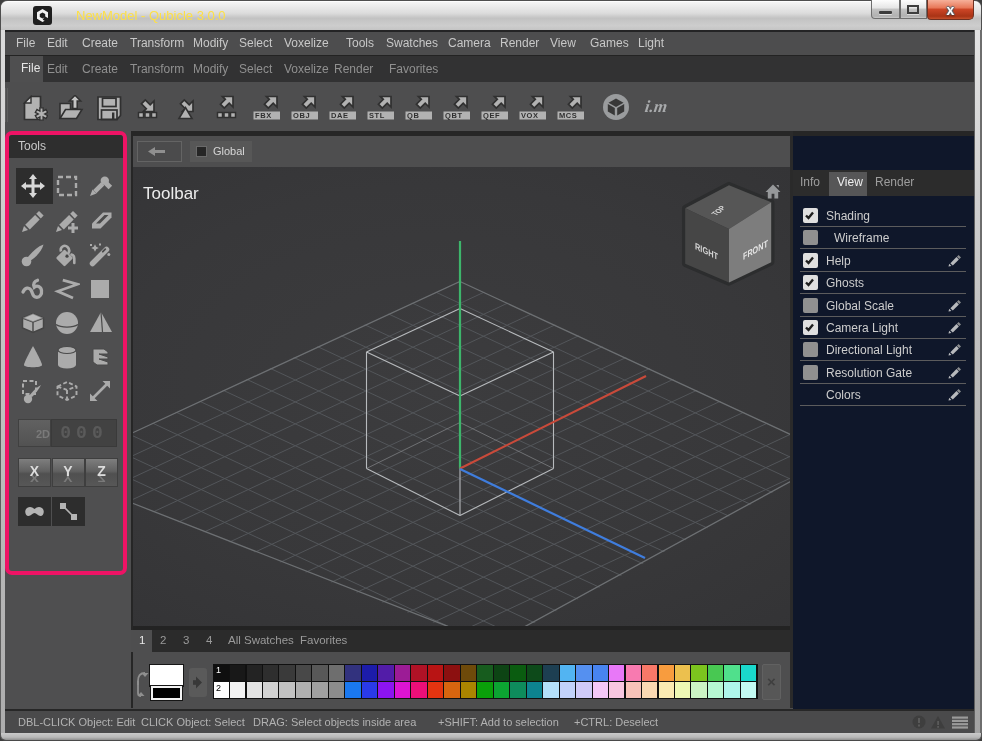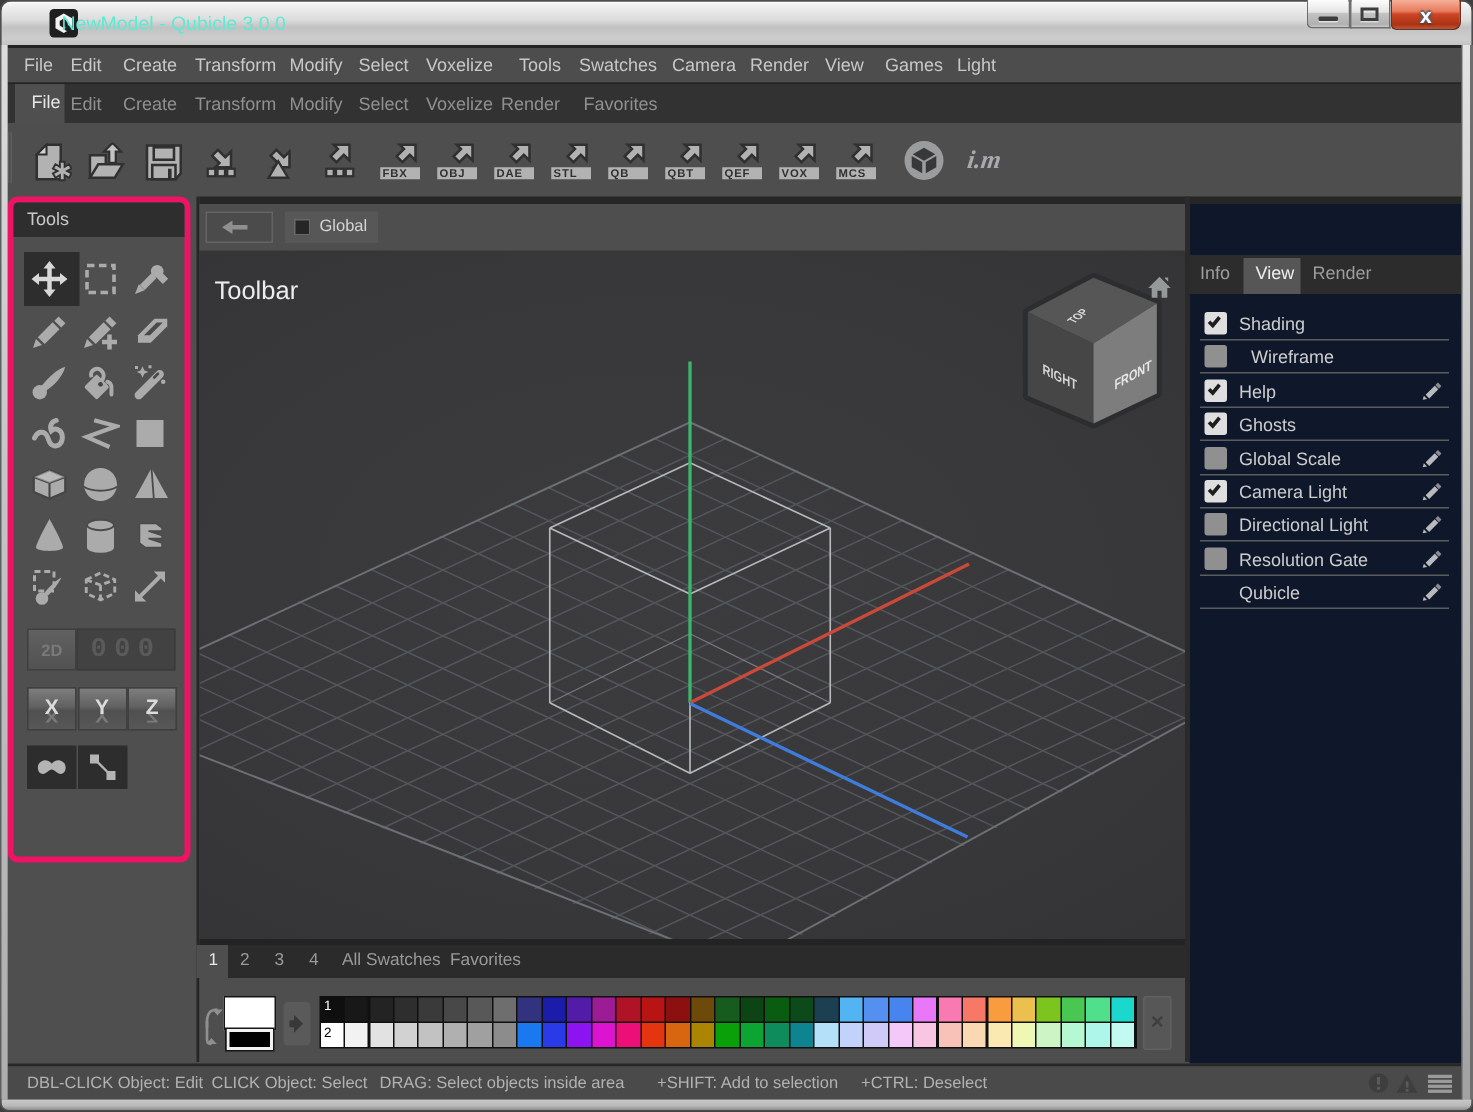--- a/index.html
+++ b/index.html
@@ -11,21 +11,21 @@
 
 <div class="abs" style="left:1px;top:1px;width:980px;height:29px;background:linear-gradient(180deg,#f4f4f4,#dcdcdc 40%,#c2c2c2 58%,#cdcdcd 85%,#c4c4c4);border-radius:7px 7px 0 0;border-top:1px solid #fdfdfd"></div>
 
 <div class="abs" style="left:33px;top:6px;width:19px;height:19px;background:#1f1f1f;border-radius:3px">
 <svg width="19" height="19" viewBox="0 0 19 19">
       <path d="M9.5 3 L15 6.2 L15 12.8 L9.5 16 L4 12.8 L4 6.2 Z" fill="#f2f2f2"></path>
       <path d="M9.5 6.4 L12.2 8 L12.2 11 L9.5 12.6 L6.8 11 L6.8 8 Z" fill="#1f1f1f"></path>
       <rect x="10.5" y="11" width="4" height="4" fill="#1f1f1f" transform="rotate(30 12.5 13)"></rect>
     </svg>
 </div>
-<div class="abs" style="left:41px;top:8px;font-size:13px;color:#5eead4">NewModel - Qubicle 3.0.0</div>
+<div class="abs" style="left:76px;top:8px;font-size:13px;color:#fde047">NewModel - Qubicle 3.0.0</div>
 
 <div class="abs" style="left:871px;top:0;width:29px;height:19px;background:linear-gradient(180deg,#fdfdfd,#e5e5e5 45%,#c3c3c3 50%,#b0b0b0 90%,#c9c9c9);border:1px solid #6e6e6e;border-top:none;border-radius:0 0 0 4px"></div>
 <div class="abs" style="left:900px;top:0;width:27px;height:19px;background:linear-gradient(180deg,#fdfdfd,#e5e5e5 45%,#c3c3c3 50%,#b0b0b0 90%,#c9c9c9);border:1px solid #6e6e6e;border-top:none"></div>
 <div class="abs" style="left:927px;top:0;width:47px;height:20px;background:linear-gradient(180deg,#f6b09a,#e8795a 40%,#cc4526 50%,#a93315 85%,#c4502c);border:1px solid #6e3021;border-top:none;border-radius:0 0 5px 4px"></div>
 <div class="abs" style="left:879px;top:11px;width:13px;height:3px;background:#3d3d3d;border-radius:1px;box-shadow:0 1px 0 rgba(255,255,255,.6)"></div>
 <div class="abs" style="left:907px;top:5px;width:12px;height:9px;border:2px solid #3d3d3d;box-shadow:0 1px 0 rgba(255,255,255,.5)"></div>
 <div class="abs" style="left:927px;top:2px;width:47px;text-align:center;font-size:14px;font-weight:bold;color:#fff;text-shadow:-1px 0 1px #5e6a74,1px 0 1px #5e6a74,0 -1px 1px #5e6a74,0 1px 2px #3a2015">x</div>
 
 <div class="abs" style="left:5px;top:30px;width:970px;height:703px;background:#4e4e4f;overflow:hidden">
  <div class="abs" style="left:0;top:0;width:970px;height:25px;background:#4d4d4e;border-top:2px solid #242425;color:#c8c8c8;font-size:12px">
@@ -278,21 +278,21 @@
       </svg>
       <svg width="26" height="26" viewBox="0 0 26 26" style="position:absolute;left:44.5px;top:242.5px">
         <g stroke="#ababab" stroke-width="1.9" fill="none" stroke-dasharray="4 2.4">
           <path d="M3.5 8.5 L13 4 L22.5 8.5 L22.5 17.5 L13 22 L3.5 17.5 Z"></path>
           <path d="M3.5 8.5 L13 12 L22.5 8.5 M13 12 L13 22"></path>
         </g>
       </svg>
       <svg width="26" height="26" viewBox="0 0 26 26" style="position:absolute;left:78px;top:242.5px">
         <path d="M3 23 L3 15.5 L5.8 18.3 L18.3 5.8 L15.5 3 L23 3 L23 10.5 L20.2 7.7 L7.7 20.2 L10.5 23 Z" fill="#ababab"></path>
       </svg>
-      <div style="position:absolute;left:9px;top:284px;width:33px;height:28px;background:linear-gradient(180deg,#616161,#525252);border:1px solid #404040;color:#7a7a7a;font-size:11px;font-weight:bold;text-align:center;line-height:28px">2D</div>
+      <div style="position:absolute;left:9px;top:284px;width:33px;height:28px;background:linear-gradient(180deg,#616161,#525252);border:1px solid #404040;color:#7a7a7a;font-size:11px;font-weight:bold;text-align:right;line-height:28px">2D</div>
       <div style="position:absolute;left:42px;top:284px;width:66px;height:28px;background:#424242;border:1px solid #3a3a3a;color:#5a5a5a;font-size:18px;font-weight:bold;text-align:center;line-height:26px;letter-spacing:5px;font-family:'Liberation Mono',monospace">000</div>
       <div style="position:absolute;left:9.0px;top:323px;width:33px;height:29px;background:linear-gradient(180deg,#7e7e7e,#616161 45%,#505050 55%,#575757);border:1px solid #3f3f3f;color:#dcdcdc;font-size:14px;font-weight:bold;text-align:center">
         <span style="display:block;line-height:24px">X</span>
         <span style="display:block;transform:scaleY(-0.8);opacity:0.28;line-height:2px;margin-top:-6px">X</span>
       </div>
       <div style="position:absolute;left:42.5px;top:323px;width:33px;height:29px;background:linear-gradient(180deg,#7e7e7e,#616161 45%,#505050 55%,#575757);border:1px solid #3f3f3f;color:#dcdcdc;font-size:14px;font-weight:bold;text-align:center">
         <span style="display:block;line-height:24px">Y</span>
         <span style="display:block;transform:scaleY(-0.8);opacity:0.28;line-height:2px;margin-top:-6px">Y</span>
       </div>
       <div style="position:absolute;left:76.0px;top:323px;width:33px;height:29px;background:linear-gradient(180deg,#7e7e7e,#616161 45%,#505050 55%,#575757);border:1px solid #3f3f3f;color:#dcdcdc;font-size:14px;font-weight:bold;text-align:center">
@@ -453,21 +453,21 @@
           </svg></div>
         <div style="position:absolute;left:7px;width:166px;top:164px;height:1px;background:#5c5c5d"></div>
         <div style="position:absolute;left:10px;top:169px;width:15px;height:15px;background:#909090;border-radius:2px;overflow:hidden"></div>
         <div style="position:absolute;left:33px;top:170px;font-size:12px;color:#cdcdcd">Resolution Gate</div>
         <div style="position:absolute;left:154px;top:170px"><svg width="14" height="14" viewBox="0 0 14 14">
             <path d="M1.5 12.5 L2.2 9.8 L4.4 12 Z" fill="#b8babd"></path>
             <rect x="0" y="0" width="8.6" height="3.4" transform="translate(3.4,9.2) rotate(-45)" fill="#b8babd"></rect>
             <rect x="0" y="0" width="2.4" height="3.4" transform="translate(9.9,2.7) rotate(-45)" fill="#8a8c8e"></rect>
           </svg></div>
         <div style="position:absolute;left:7px;width:166px;top:187px;height:1px;background:#5c5c5d"></div>
-        <div style="position:absolute;left:33px;top:192px;font-size:12px;color:#cdcdcd">Qubicle</div>
+        <div style="position:absolute;left:33px;top:192px;font-size:12px;color:#cdcdcd">Colors</div>
         <div style="position:absolute;left:154px;top:192px"><svg width="14" height="14" viewBox="0 0 14 14">
             <path d="M1.5 12.5 L2.2 9.8 L4.4 12 Z" fill="#b8babd"></path>
             <rect x="0" y="0" width="8.6" height="3.4" transform="translate(3.4,9.2) rotate(-45)" fill="#b8babd"></rect>
             <rect x="0" y="0" width="2.4" height="3.4" transform="translate(9.9,2.7) rotate(-45)" fill="#8a8c8e"></rect>
           </svg></div>
         <div style="position:absolute;left:7px;width:166px;top:209px;height:1px;background:#5c5c5d"></div>
       </div>
  </div>
 
  <div class="abs" style="left:128px;top:596px;width:657px;height:4px;background:#232323"></div>

